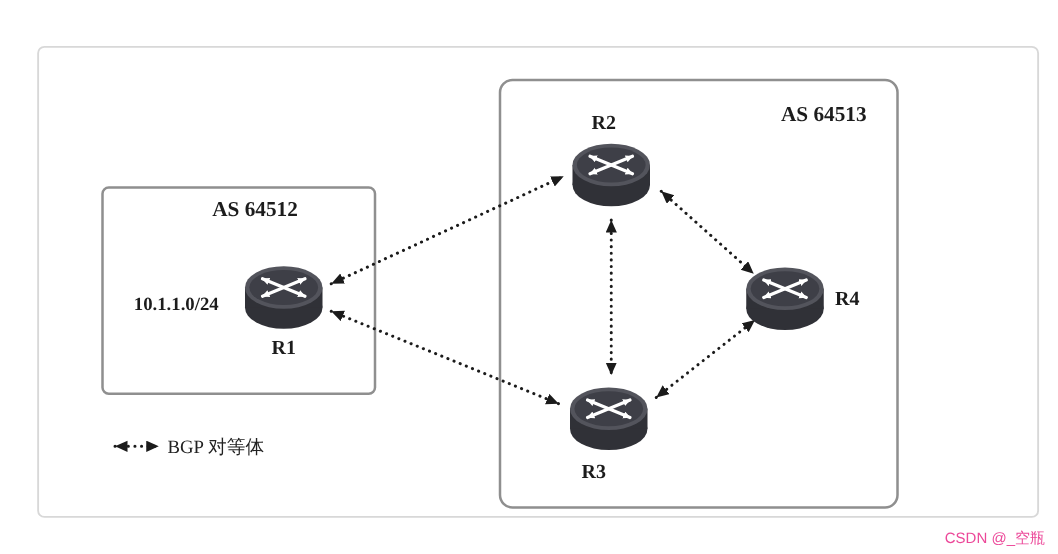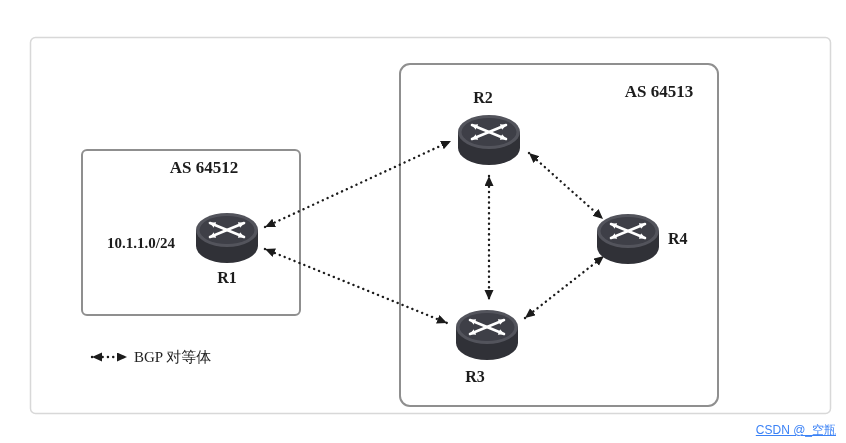--- a/index.html
+++ b/index.html
@@ -49,22 +49,21 @@
     stroke-linecap: round;
     stroke-dasharray: 0.1 5.2;
     fill: none;
   }
   .watermark {
     position: absolute;
     right: 10px;
     bottom: 4px;
     font-family: "Liberation Sans", sans-serif;
     font-size: 12px;
-    color: #3b82f6;
-    text-decoration: underline;
+    color: #ec4899;
   }
 </style>
 </head>
 <body>
 
 <div class="canvas">
   <svg width="846" height="443" viewBox="0 0 846 443" xmlns="http://www.w3.org/2000/svg">
     <defs>
 
       <marker id="ah-black" markerUnits="userSpaceOnUse" markerWidth="12" markerHeight="10" refX="10" refY="4.5" orient="auto-start-reverse">

